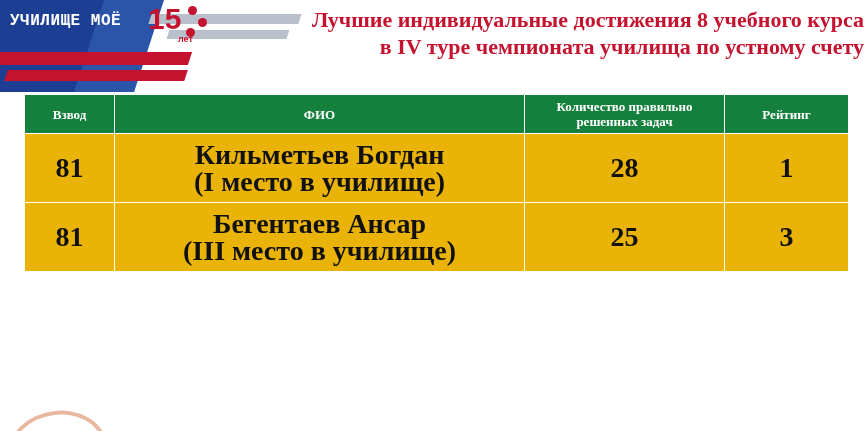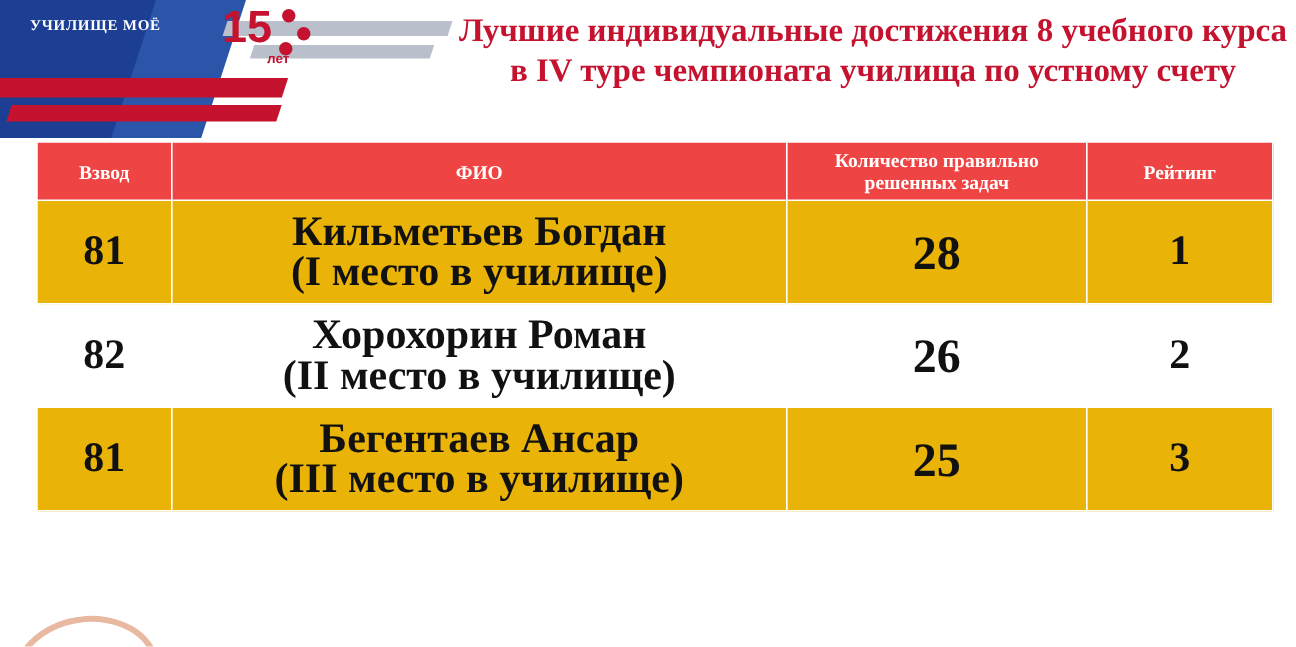--- a/index.html
+++ b/index.html
@@ -63,26 +63,26 @@
   }
   .banner .grey-stripe2 {
     position: absolute;
     left: 168px; top: 30px;
     width: 120px; height: 9px;
     background: #b9c0cc;
     transform: skewX(-18deg);
   }
   .banner .logo-text {
     position: absolute;
-    left: 20px;
+    left: 10px;
     top: 12px;
     color: #ffffff;
-    font-family: Liberation Serif, serif;
-    font-weight: bold;
-    font-size: 10px;
+    font-family: Liberation Mono, monospace;
+    font-weight: bold;
+    font-size: 16px;
     letter-spacing: 0.5px;
     white-space: nowrap;
     z-index: 5;
   }
   .banner .anniv {
     position: absolute;
     left: 148px;
     top: 4px;
     z-index: 6;
     width: 62px;
@@ -136,21 +136,21 @@
     border-bottom: none;
     transform: rotate(-8deg);
   }
 
   
   .title {
     position: absolute;
     left: 300px;
     top: 6px;
     width: 564px;
-    text-align: center;
+    text-align: right;
     color: #c4122f;
     font-family: "Liberation Serif", serif;
     font-weight: bold;
     font-size: 22px;
     line-height: 27px;
   }
 
   
   .table-wrap {
     position: absolute;
@@ -161,21 +161,21 @@
   table {
     border-collapse: collapse;
     width: 824px;
     table-layout: fixed;
   }
   th, td {
     border: 1px solid #ffffff;
     padding: 0;
   }
   thead th {
-    background: #ef4444;
+    background: #15803d;
     color: #ffffff;
     font-family: "Liberation Serif", serif;
     font-weight: bold;
     font-size: 13px;
     text-align: center;
     height: 38px;
     line-height: 15px;
     vertical-align: middle;
   }
   tbody td {
@@ -188,21 +188,21 @@
   }
   tbody tr.odd td { background: #eab308; }
   tbody tr.even td { background: #ffffff; }
 
   .col-platoon { width: 90px; }
   .col-name    { width: 410px; }
   .col-count   { width: 200px; }
   .col-rating  { width: 124px; }
 
   td.platoon { font-size: 28px; }
-  td.count   { font-size: 32px; }
+  td.count   { font-size: 28px; }
   td.rating  { font-size: 28px; }
   td.name    { font-size: 28px; line-height: 27px; }
   td.name .l1 { display: block; }
   td.name .l2 { display: block; }
 </style>
 </head>
 <body>
 
 <div class="banner">
   <div class="blue-block"></div>
@@ -245,29 +245,20 @@
     <tbody>
       <tr class="odd">
         <td class="platoon">81</td>
         <td class="name">
           <span class="l1">Кильметьев Богдан</span>
           <span class="l2">(I место в училище)</span>
         </td>
         <td class="count">28</td>
         <td class="rating">1</td>
       </tr>
-      <tr class="even">
-        <td class="platoon">82</td>
-        <td class="name">
-          <span class="l1">Хорохорин  Роман</span>
-          <span class="l2">(II  место в училище)</span>
-        </td>
-        <td class="count">26</td>
-        <td class="rating">2</td>
-      </tr>
       <tr class="odd">
         <td class="platoon">81</td>
         <td class="name">
           <span class="l1">Бегентаев Ансар</span>
           <span class="l2">(III  место в училище)</span>
         </td>
         <td class="count">25</td>
         <td class="rating">3</td>
       </tr>
     </tbody>

